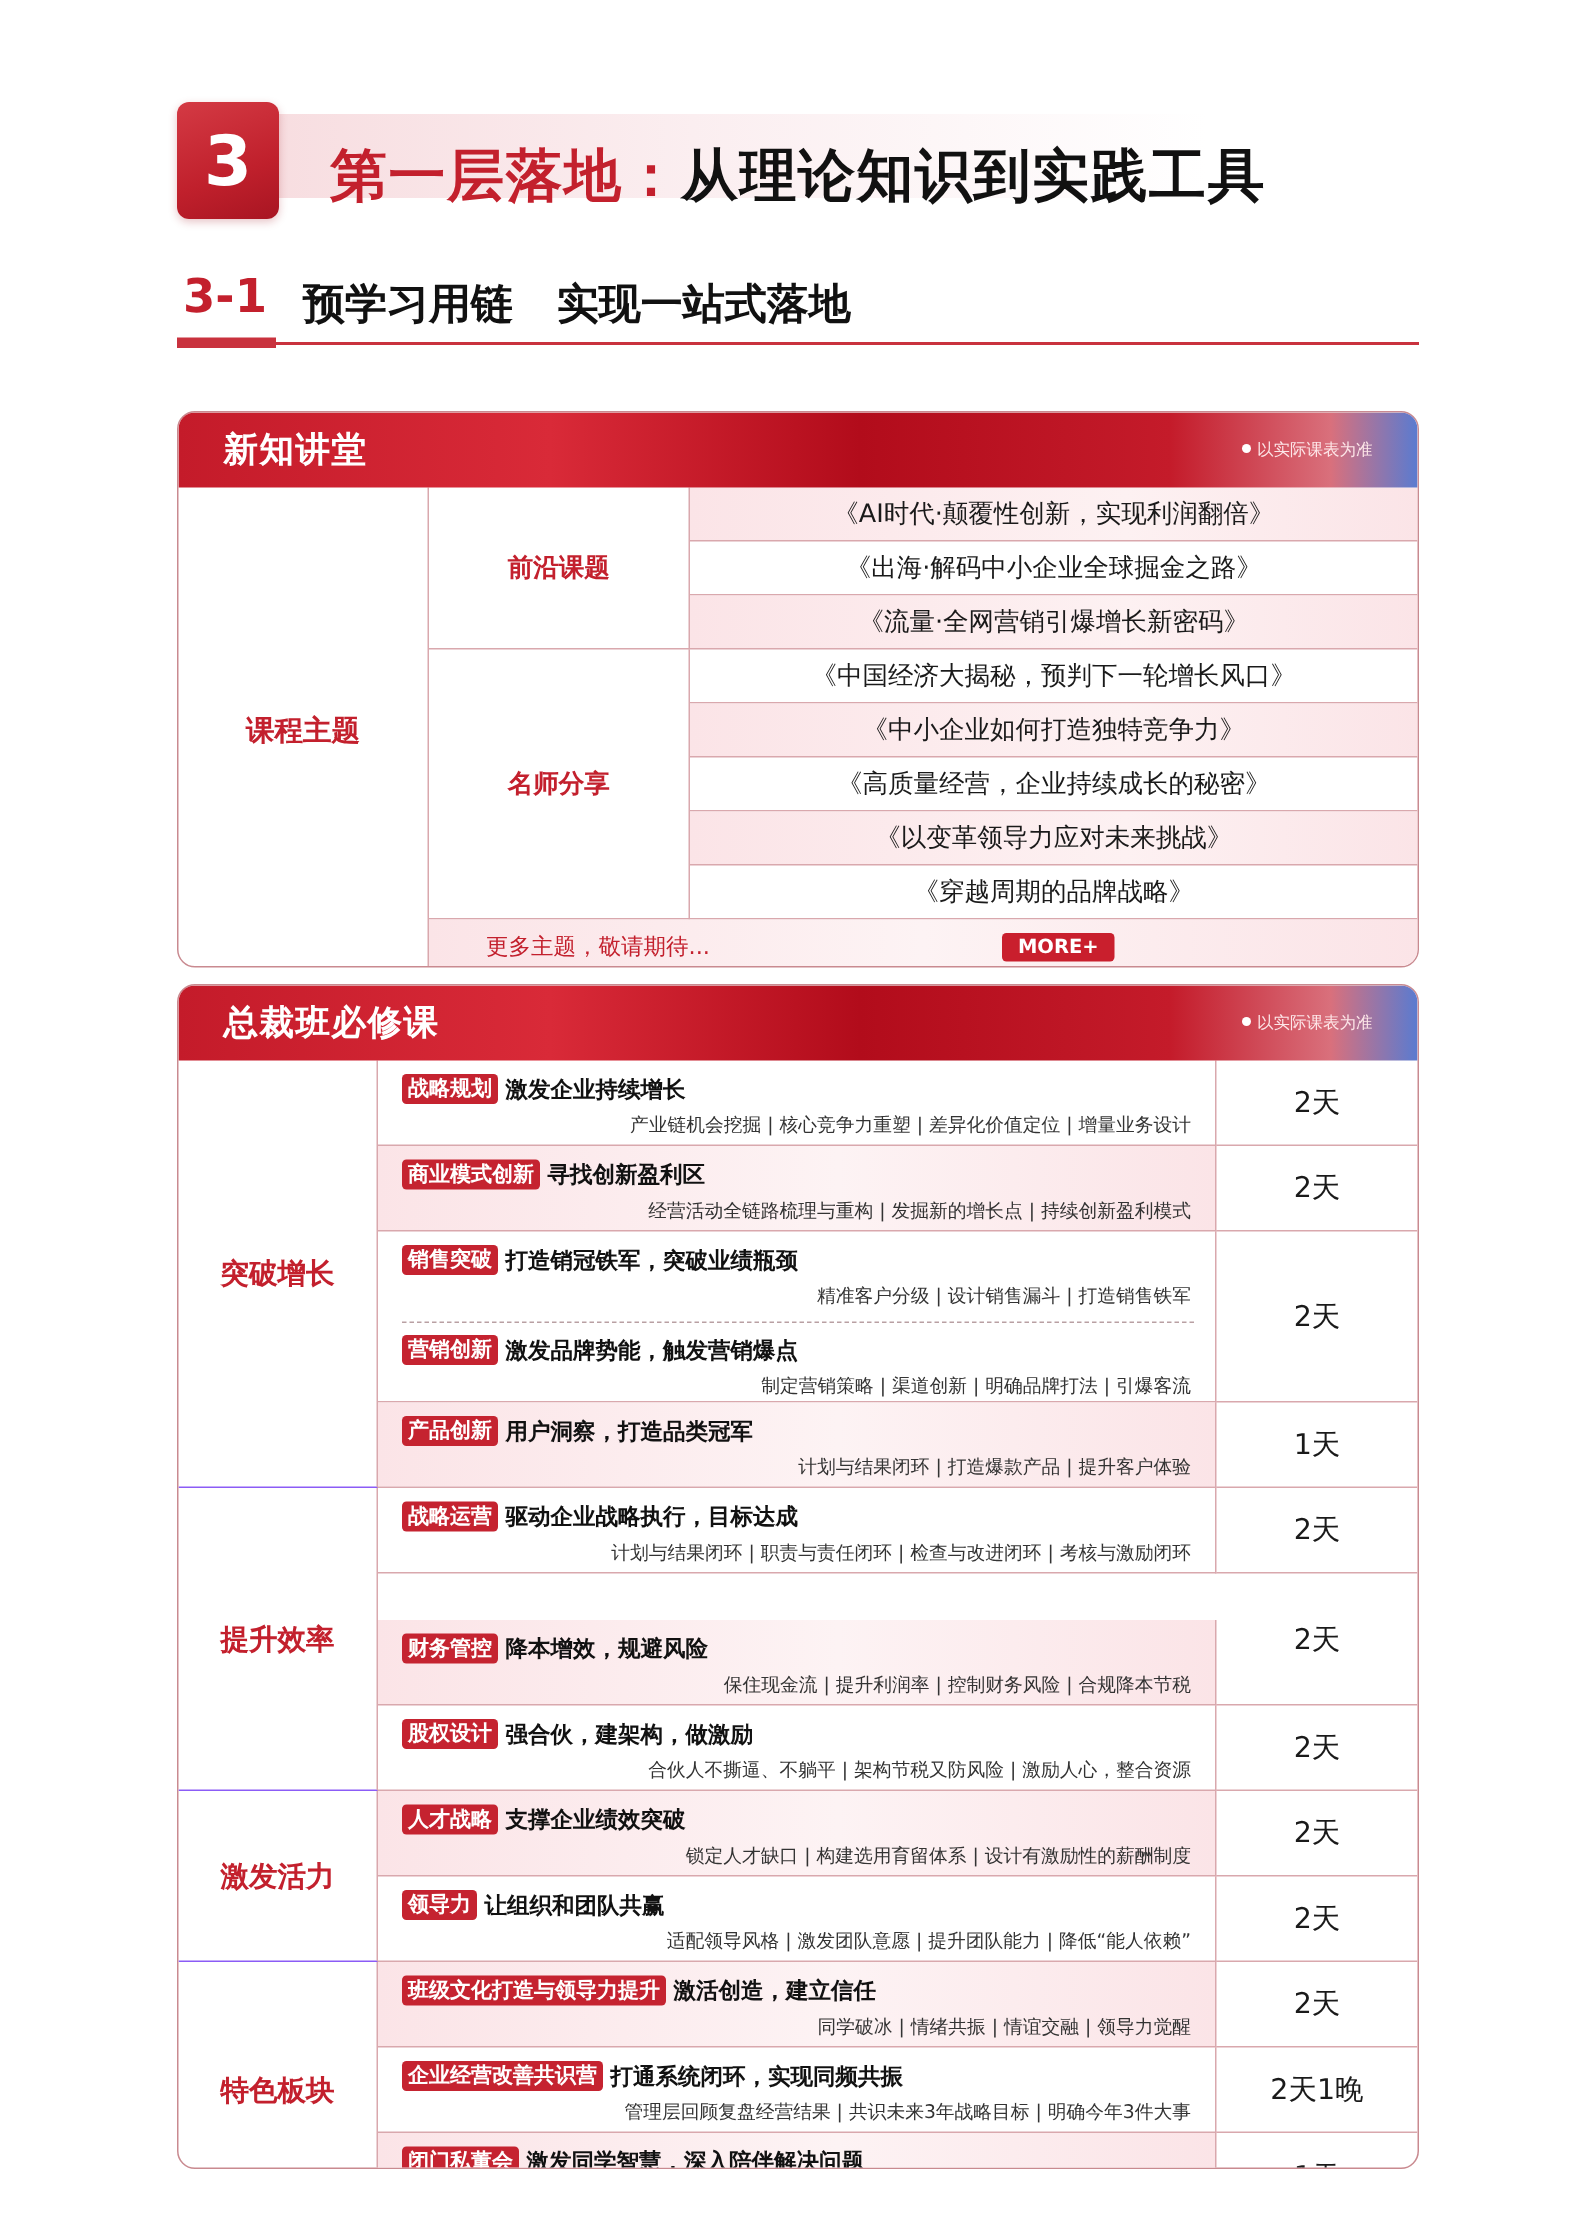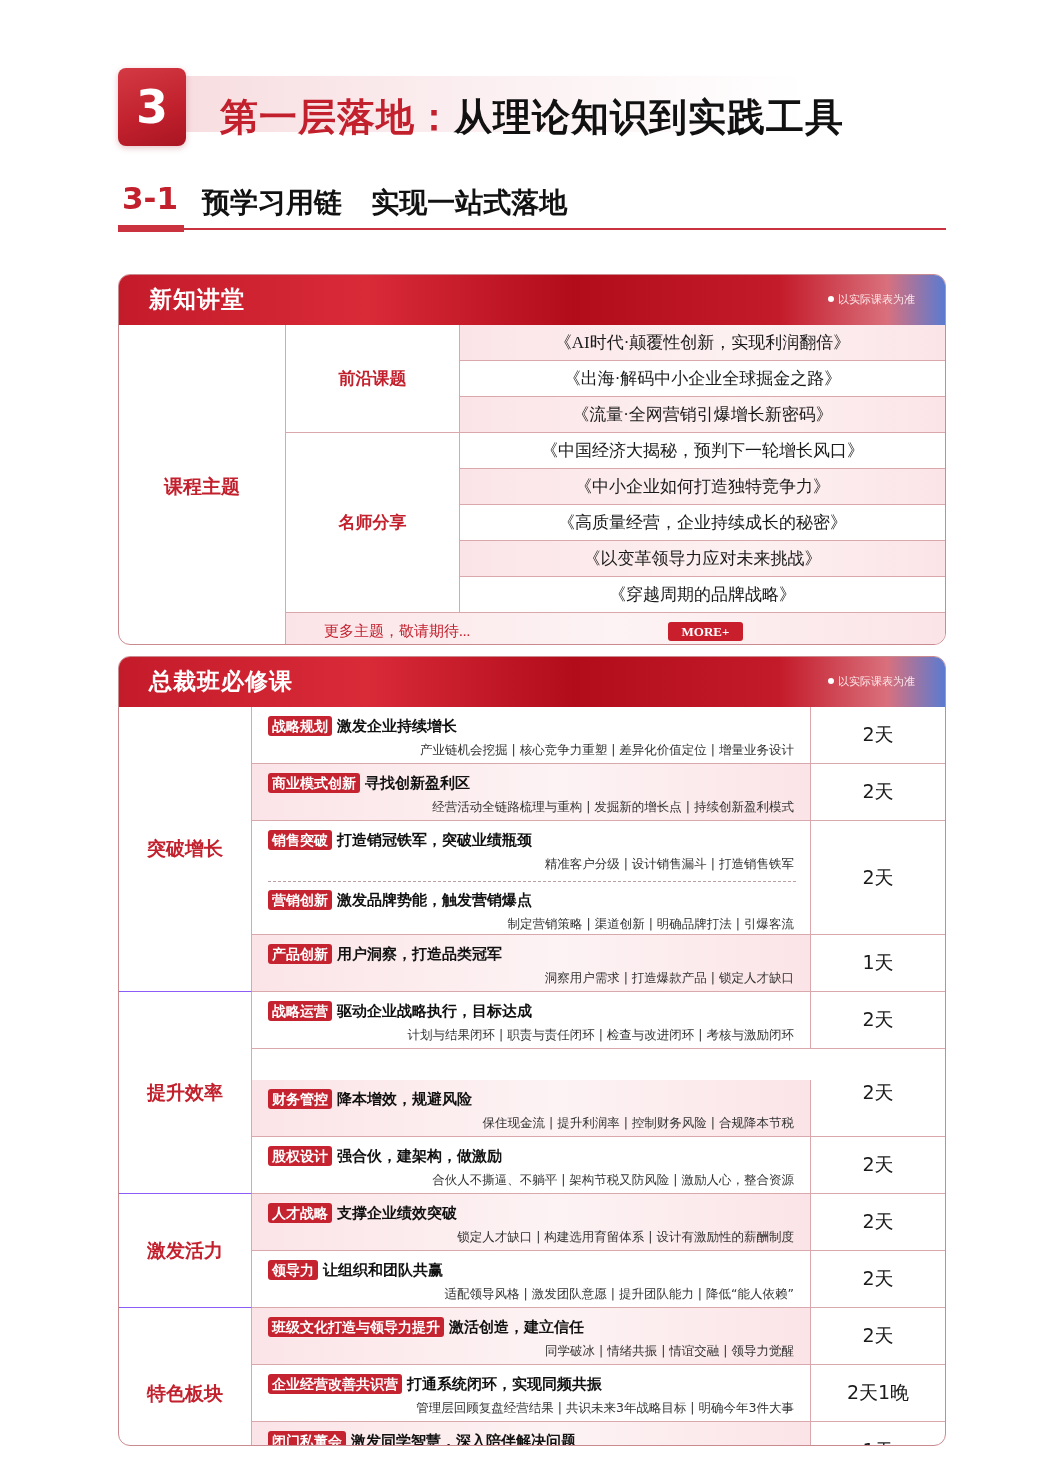--- a/index.html
+++ b/index.html
@@ -73,21 +73,21 @@
   </div>
 </div>
 
 <div class="sub-head">
   <div class="sub-num">3-1</div>
   <div class="sub-title">预学习用链   实现一站式落地</div>
   <div class="sub-line"></div>
   <div class="sub-bar"></div>
 </div>
 
-<div class="card" style="top:274px;height:371px;font-family:Liberation Serif, serif;">
+<div class="card" style="top:274px;height:371px;">
   <div class="card-head">
     <div class="card-title">新知讲堂</div>
     <div class="card-note"><span class="dot"></span><span>以实际课表为准</span></div>
   </div>
   <div class="t1">
     <div class="t1-cat">课程主题</div>
     <div class="t1-sub" style="grid-row: 1 / span 3; grid-column:2;">前沿课题</div>
     <div class="t1-topic alt" style="grid-column:3;">《AI时代·颠覆性创新，实现利润翻倍》</div>
     <div class="t1-topic" style="grid-column:3;">《出海·解码中小企业全球掘金之路》</div>
     <div class="t1-topic alt" style="grid-column:3;">《流量·全网营销引爆增长新密码》</div>
@@ -143,21 +143,21 @@
         </div>
       <div class="course-desc">制定营销策略 | 渠道创新 | 明确品牌打法 | 引爆客流</div>
     </div>
     <div class="t2-dur">2天</div>
 
     <div class="t2-cell alt" style="height:57px;">
       <div class="course-line1">
           <span class="tag">产品创新</span>
           <span class="course-title">用户洞察，打造品类冠军</span>
         </div>
-      <div class="course-desc">洞察用户需求 | 打造爆款产品 | 锁定人才缺口</div>
+      <div class="course-desc">计划与结果闭环 | 打造爆款产品 | 提升客户体验</div>
     </div>
     <div class="t2-dur">1天</div>
 
     <div class="t2-cat" style="grid-row: 5 / span 3;">提升效率</div>
     <div class="t2-cell" style="height:57px;">
       <div class="course-line1">
           <span class="tag">战略运营</span>
           <span class="course-title">驱动企业战略执行，目标达成</span>
         </div>
       <div class="course-desc">计划与结果闭环 | 职责与责任闭环 | 检查与改进闭环 | 考核与激励闭环</div>

